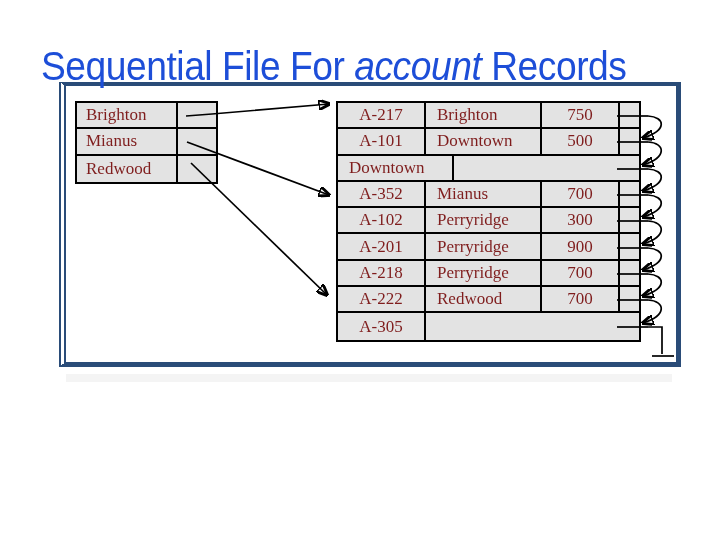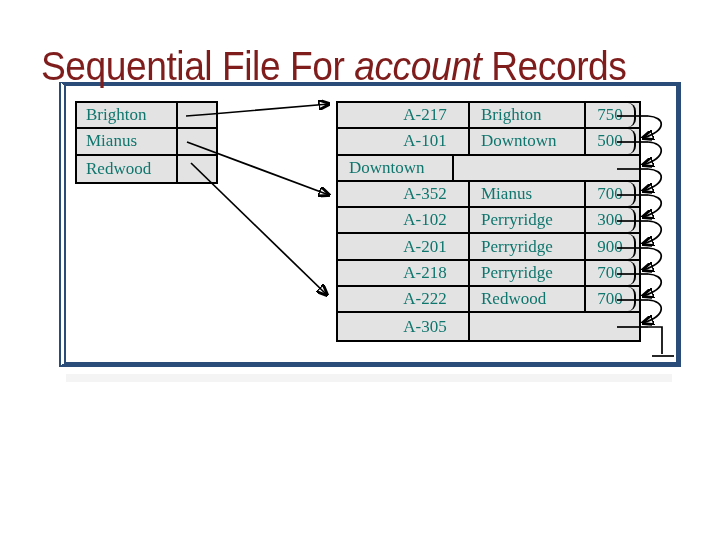--- a/index.html
+++ b/index.html
@@ -1,49 +1,49 @@
 <!DOCTYPE html>
 <html><head>
 <meta charset="utf-8">
 <style>
   html,body{margin:0;padding:0;background:#ffffff;}
   body{width:720px;height:540px;overflow:hidden;font-family:"Liberation Sans",sans-serif;}
   .slide{position:relative;width:720px;height:540px;background:#ffffff;}
 
   
   .title{position:absolute;left:41px;top:45px;margin:0;font-size:40px;line-height:42px;
-         font-weight:500;color:#7f1d1d;white-space:nowrap;z-index:3;}
+         font-weight:500;color:#1d4ed8;white-space:nowrap;z-index:3;}
   .title .t-in{display:inline-block;transform:scaleX(.93);transform-origin:0 50%;letter-spacing:-.5px;}
   .title .it{font-style:italic;}
 
   
   .frame{position:absolute;left:59px;top:82px;width:622px;height:285px;box-sizing:border-box;
          background:#ffffff;z-index:1;
          border-top:4px solid #2a4c78;border-right:5px solid #2a4c78;
          border-bottom:5px solid #2a4c78;border-left:7px double #2a4c78;}
   .frame-shadow{position:absolute;left:66px;top:374px;width:606px;height:8px;background:#f4f4f4;z-index:0;}
 
   
   .dtable{position:absolute;box-sizing:border-box;border:2px solid #000;background:#e3e3e3;z-index:2;
-          font-family:"Liberation Serif",serif;font-size:17px;color:#0f766e;}
+          font-family:"Liberation Serif",serif;font-size:17px;color:#7f1d1d;}
   .trow{display:flex;height:26.3px;box-sizing:border-box;border-bottom:2px solid #000;}
   .trow:last-child{border-bottom:none;}
   .cell{box-sizing:border-box;display:flex;align-items:center;border-right:2px solid #000;overflow:hidden;}
   .cell:last-child{border-right:none;}
 
   
   .index-table{left:75px;top:101px;width:143px;}
   .ix-name{width:101px;padding-left:9px;}
   .ix-ptr{flex:1;}
 
   
   .acct-table{left:336px;top:101px;width:305px;}
-  .c-acct{width:88px;justify-content:center;margin-left:44px;}
+  .c-acct{width:88px;justify-content:center;}
   .c-branch{width:116px;padding-left:11px;}
-  .c-bal{width:50px;justify-content:center;border-radius:8px;}
+  .c-bal{width:78px;justify-content:center;}
   .c-ptr{flex:1;}
 
   
   .overlay{position:absolute;left:0;top:0;width:720px;height:540px;z-index:4;pointer-events:none;}
   .overlay path{fill:none;stroke:#000;stroke-width:1.7;}
 </style>
 </head>
 <body>
 
 <div class="slide">

